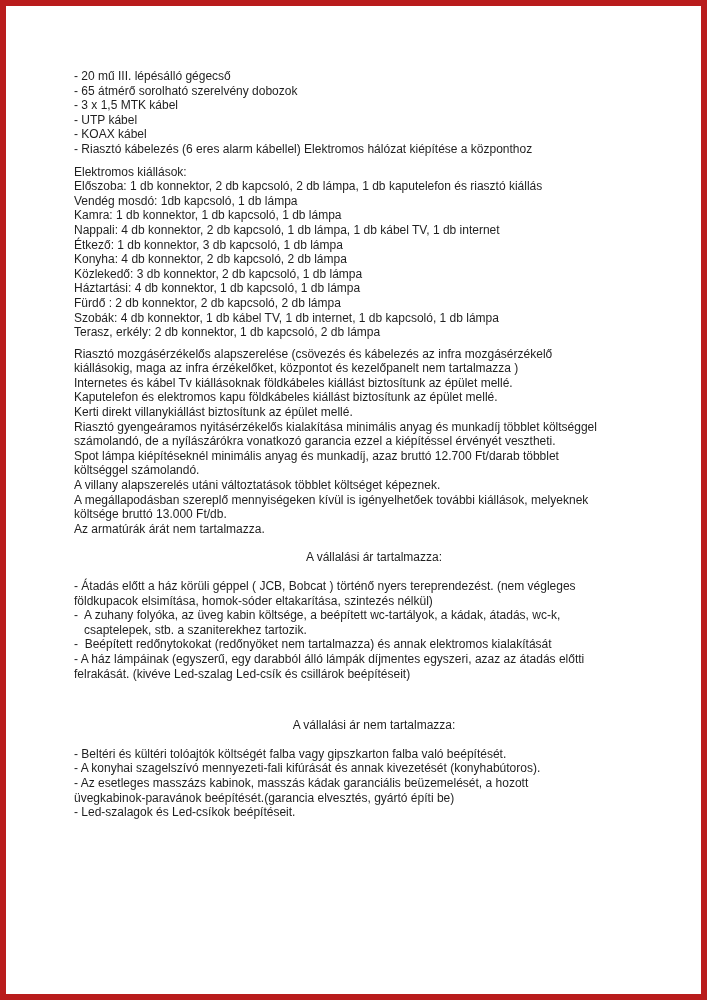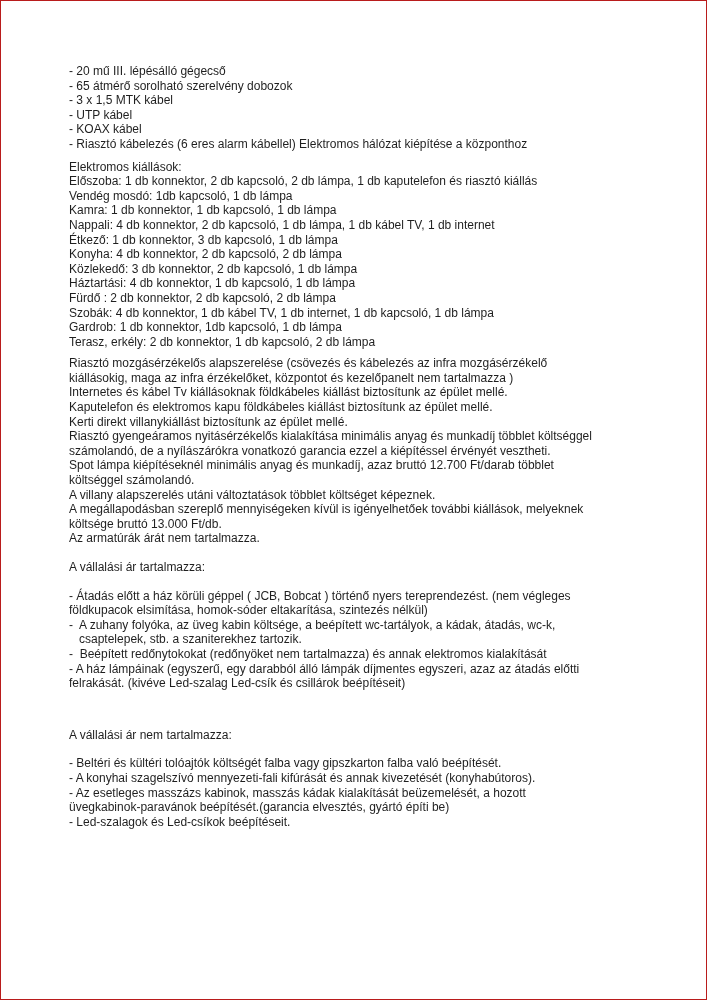--- a/index.html
+++ b/index.html
@@ -6,42 +6,42 @@
     margin: 0;
     padding: 0;
     background: #ffffff;
   }
   .page {
     position: relative;
     width: 707px;
     height: 1000px;
     background: #ffffff;
     box-sizing: border-box;
-    border: 1px solid #b91c1c;
+    border: 6px solid #b91c1c;
     overflow: hidden;
     font-family: "Liberation Sans", "DejaVu Sans", sans-serif;
     font-size: 12px;
     line-height: 14.6px;
     color: #1f1f1f;
   }
   .content {
     position: absolute;
     top: 63px;
     left: 68px;
     width: 600px;
   }
   .section { margin: 0; padding: 0; }
   .line {
     white-space: pre-wrap;
     min-height: 14.6px;
   }
   .sec-materials   { margin-bottom: 8px; }
   .sec-electrical  { margin-bottom: 7px; }
   .sec-alarm       { margin-bottom: 14px; }
-  .sec-heading     { margin-bottom: 14px; }
+  .sec-heading     { margin-bottom: 14px; text-align: center; }
   .sec-includes    { margin-bottom: 37px; }
   .sec-excludes    { margin-bottom: 0; }
 </style>
 </head>
 <body>
 
 <div class="page">
   <div class="content">
 
     <div class="section sec-materials">
@@ -58,21 +58,20 @@
       <div class="line">Előszoba: 1 db konnektor, 2 db kapcsoló, 2 db lámpa, 1 db kaputelefon és riasztó kiállás</div>
       <div class="line">Vendég mosdó: 1db kapcsoló, 1 db lámpa</div>
       <div class="line">Kamra: 1 db konnektor, 1 db kapcsoló, 1 db lámpa</div>
       <div class="line">Nappali: 4 db konnektor, 2 db kapcsoló, 1 db lámpa, 1 db kábel TV, 1 db internet</div>
       <div class="line">Étkező: 1 db konnektor, 3 db kapcsoló, 1 db lámpa</div>
       <div class="line">Konyha: 4 db konnektor, 2 db kapcsoló, 2 db lámpa</div>
       <div class="line">Közlekedő: 3 db konnektor, 2 db kapcsoló, 1 db lámpa</div>
       <div class="line">Háztartási: 4 db konnektor, 1 db kapcsoló, 1 db lámpa</div>
       <div class="line">Fürdő : 2 db konnektor, 2 db kapcsoló, 2 db lámpa</div>
       <div class="line">Szobák: 4 db konnektor, 1 db kábel TV, 1 db internet, 1 db kapcsoló, 1 db lámpa</div>
-      <div class="line">Gardrob: 1 db konnektor, 1db kapcsoló, 1 db lámpa</div>
       <div class="line">Terasz, erkély: 2 db konnektor, 1 db kapcsoló, 2 db lámpa</div>
     </div>
 
     <div class="section sec-alarm">
       <div class="line">Riasztó mozgásérzékelős alapszerelése (csövezés és kábelezés az infra mozgásérzékelő</div>
       <div class="line">kiállásokig, maga az infra érzékelőket, központot és kezelőpanelt nem tartalmazza )</div>
       <div class="line">Internetes és kábel Tv kiállásoknak földkábeles kiállást biztosítunk az épület mellé.</div>
       <div class="line">Kaputelefon és elektromos kapu földkábeles kiállást biztosítunk az épület mellé.</div>
       <div class="line">Kerti direkt villanykiállást biztosítunk az épület mellé.</div>
       <div class="line">Riasztó gyengeáramos nyitásérzékelős kialakítása minimális anyag és munkadíj többlet költséggel</div>
@@ -99,19 +98,19 @@
       <div class="line">felrakását. (kivéve Led-szalag Led-csík és csillárok beépítéseit)</div>
     </div>
 
     <div class="section sec-heading">
       <div class="line">A vállalási ár nem tartalmazza:</div>
     </div>
 
     <div class="section sec-excludes">
       <div class="line">- Beltéri és kültéri tolóajtók költségét falba vagy gipszkarton falba való beépítését.</div>
       <div class="line">- A konyhai szagelszívó mennyezeti-fali kifúrását és annak kivezetését (konyhabútoros).</div>
-      <div class="line">- Az esetleges masszázs kabinok, masszás kádak kialakítását beüzemelését, a hozott</div>
+      <div class="line">- Az esetleges masszázs kabinok, masszás kádak garanciális beüzemelését, a hozott</div>
       <div class="line">üvegkabinok-paravánok beépítését.(garancia elvesztés, gyártó építi be)</div>
       <div class="line">- Led-szalagok és Led-csíkok beépítéseit.</div>
     </div>
 
   </div>
 </div>
 
 </body></html>

